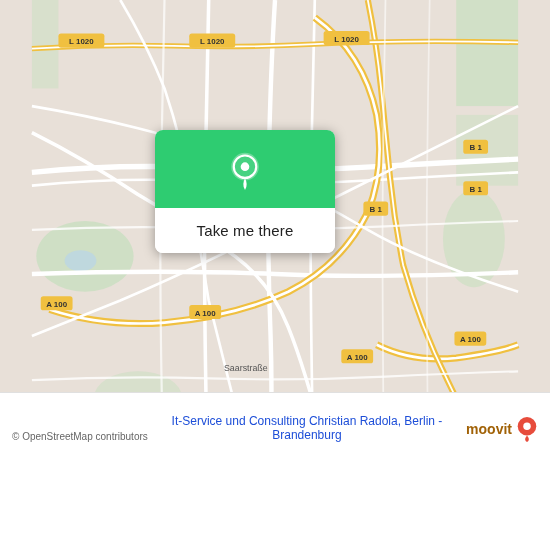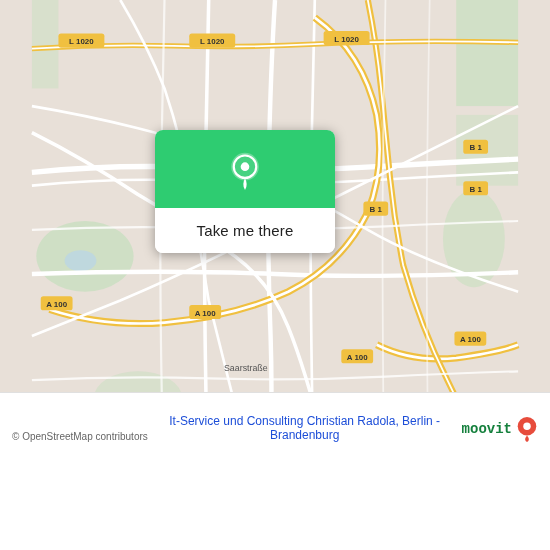--- a/index.html
+++ b/index.html
@@ -111,22 +111,21 @@
 
     #moovit-logo {
       display: flex;
       align-items: center;
       gap: 4px;
     }
 
     #moovit-text {
       font-size: 14px;
       font-weight: bold;
-      color: #15803d;
-      font-family: Liberation Mono, monospace;
+      color: #a16207;
     }
 
     #moovit-pin {
       width: 22px;
       height: 26px;
     }
   </style>
 </head>
 <body>
 

